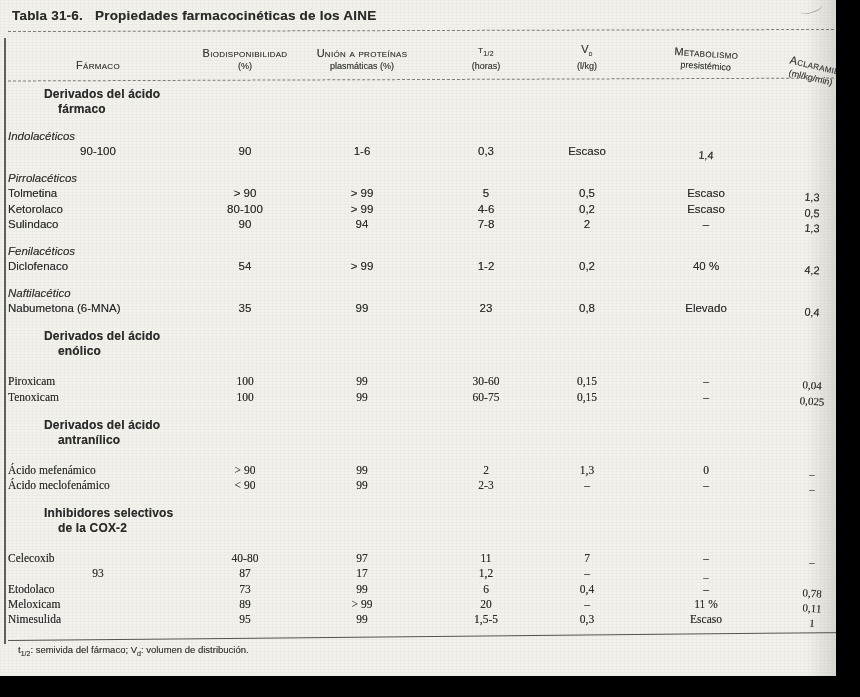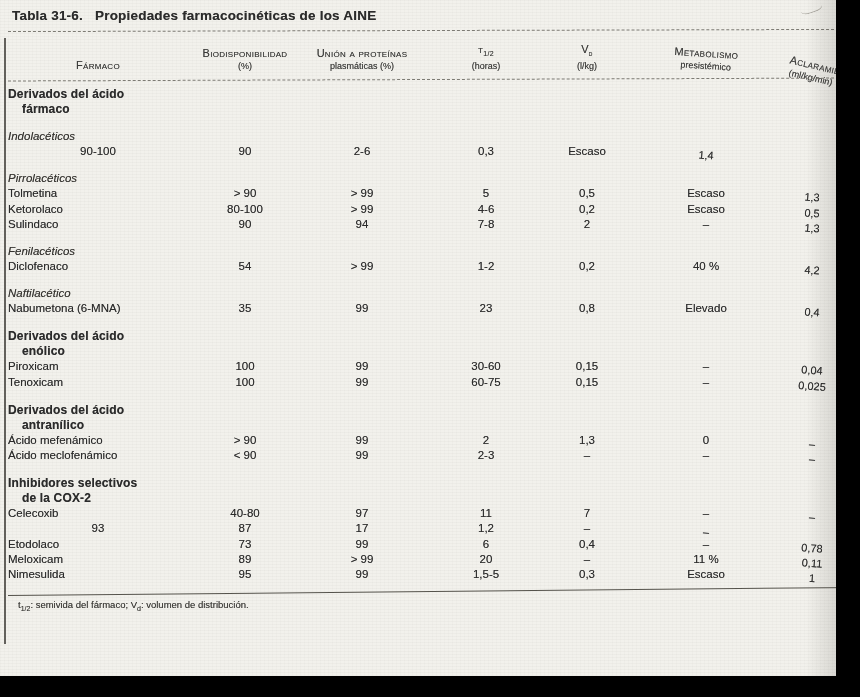--- a/index.html
+++ b/index.html
@@ -43,24 +43,24 @@
   .hline2 { font-size: 9px; }
   .hcell sub { font-size: 7px; }
   .hcell-metabolismo { transform: rotate(3.5deg); }
   .hcell-aclaramiento { transform: rotate(13deg) translate(2px, 6px); white-space: nowrap; transform-origin: left center; }
   .hcell-farmaco { padding-bottom: 1px; }
 
   
   .tbody { margin-top: 7px; font-size: 11.5px; }
   .section { margin-top: 13px; }
   .section:first-child { margin-top: 0; }
-  .group-line { font-weight: bold; font-size: 12px; line-height: 15px; letter-spacing: .15px; }
+  .group-line { font-weight: bold; font-size: 12px; line-height: 15px; letter-spacing: .15px; margin-left: 36px; }
   .group-line.indent { padding-left: 14px; }
   .subgroup { font-style: italic; line-height: 15px; margin-top: 12px; color: #35332f; }
-  .subsection.first { margin-top: 0; }
+  .subsection.first { margin-top: 15px; font-family: Liberation Serif, serif; }
   .drow { line-height: 15.2px; }
   .cell { text-align: center; white-space: nowrap; }
   .cell-name { text-align: left; }
   .cell-aclaramiento { transform: translateY(4px) rotate(4deg); font-size: 11px; }
 
   
   .footnote { margin-top: 7px; padding-left: 10px; font-size: 9.5px; color: #3b3a36; }
   .footnote sub { font-size: 7px; }
 
   
@@ -121,21 +121,21 @@
 
   <div class="tbody" id="tbody">
       <div class="section">
         <div class="group-line">Derivados del ácido</div>
         <div class="group-line indent">fármaco</div>
         <div class="subsection">
           <div class="subgroup">Indolacéticos</div>
           <div class="grid drow">
             <div class="cell cell-biodisponibilidad">90-100</div>
             <div class="cell cell-union">90</div>
-            <div class="cell cell-t12">2-6</div>
+            <div class="cell cell-t12">1-6</div>
             <div class="cell cell-vd">0,3</div>
             <div class="cell cell-metabolismo">Escaso</div>
             <div class="cell cell-aclaramiento">1,4</div>
           </div>
         </div>
         <div class="subsection">
           <div class="subgroup">Pirrolacéticos</div>
           <div class="grid drow">
             <div class="cell cell-name">Tolmetina</div>
             <div class="cell cell-biodisponibilidad">&gt; 90</div>

